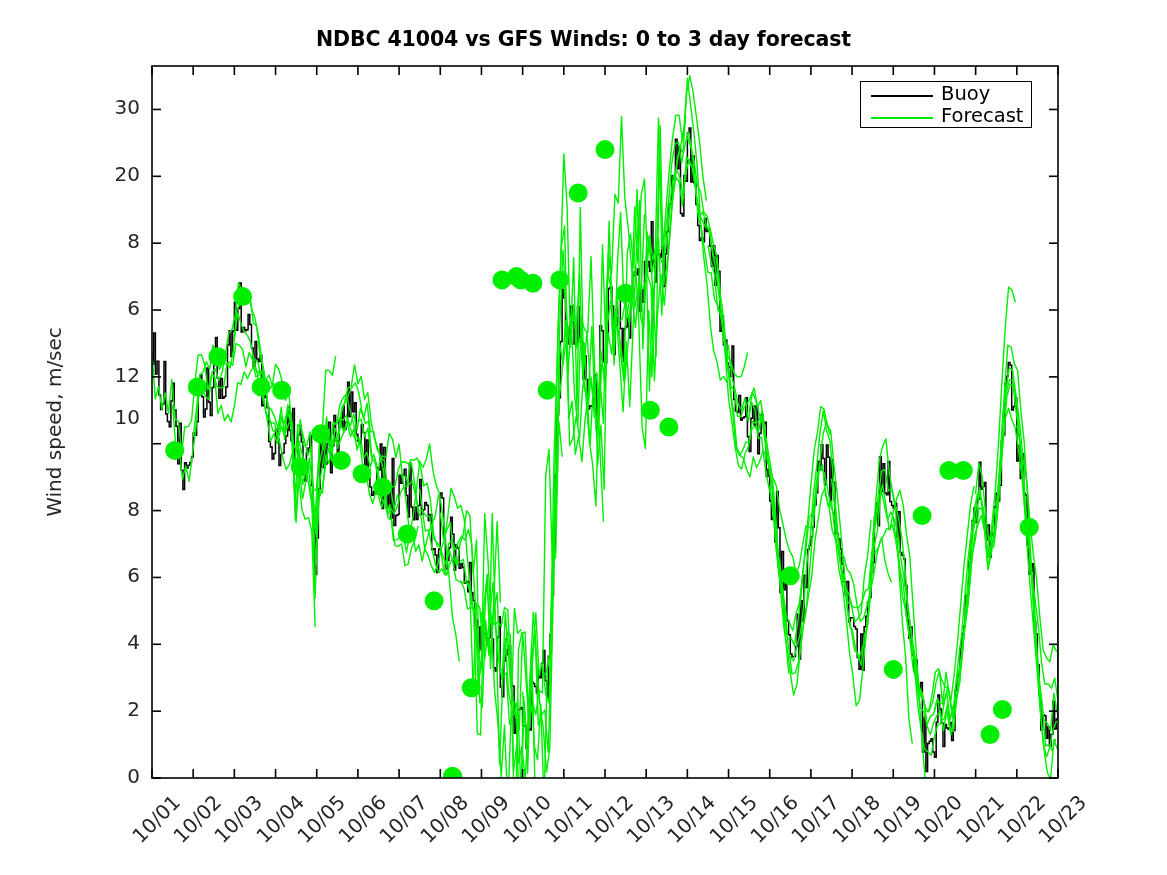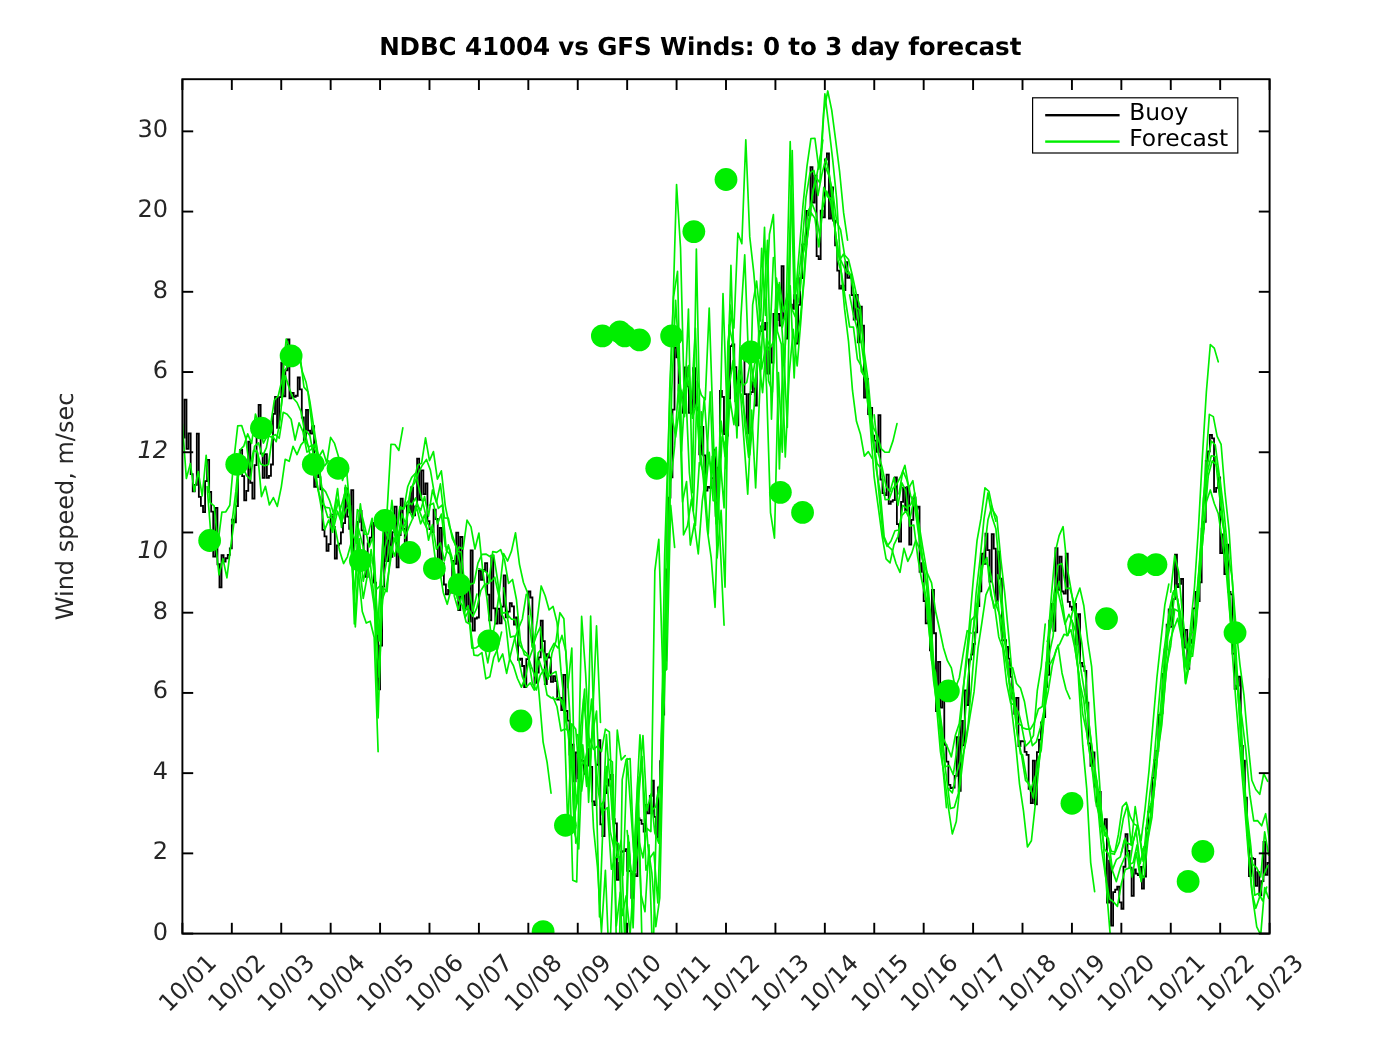--- a/index.html
+++ b/index.html
@@ -269,22 +269,22 @@
 
   <div id="ylabel-host">
       <div class="axis-label-y" style="left: 42px; top: 422px; transform: rotate(-90deg) translate(-50%, 0px);">Wind speed, m/sec</div>
     </div>
   <div id="yticks-host">
       <div class="ytick-label" style="right: 1027px; top: 764px;">0</div>
       <div class="ytick-label" style="right: 1027px; top: 697.146px;">2</div>
       <div class="ytick-label" style="right: 1027px; top: 630.291px;">4</div>
       <div class="ytick-label" style="right: 1027px; top: 563.437px;">6</div>
       <div class="ytick-label" style="right: 1027px; top: 496.582px;">8</div>
-      <div class="ytick-label" style="right: 1027px; top: 446px; font-style: italic;">10</div>
-      <div class="ytick-label" style="right: 1027px; top: 362.873px; font-style: italic;">12</div>
+      <div class="ytick-label" style="right: 1027px; top: 405px;">10</div>
+      <div class="ytick-label" style="right: 1027px; top: 362.873px;">12</div>
       <div class="ytick-label" style="right: 1027px; top: 296.019px;">6</div>
       <div class="ytick-label" style="right: 1027px; top: 229.164px;">8</div>
       <div class="ytick-label" style="right: 1027px; top: 162.31px;">20</div>
       <div class="ytick-label" style="right: 1027px; top: 95.4554px;">30</div>
     </div>
   <div id="xticks-host">
       <div class="xtick-label" style="left: -32px; width: 200px; top: 790px;">10/01</div>
       <div class="xtick-label" style="left: 9.18182px; width: 200px; top: 790px;">10/02</div>
       <div class="xtick-label" style="left: 50.3636px; width: 200px; top: 790px;">10/03</div>
       <div class="xtick-label" style="left: 91.5455px; width: 200px; top: 790px;">10/04</div>

